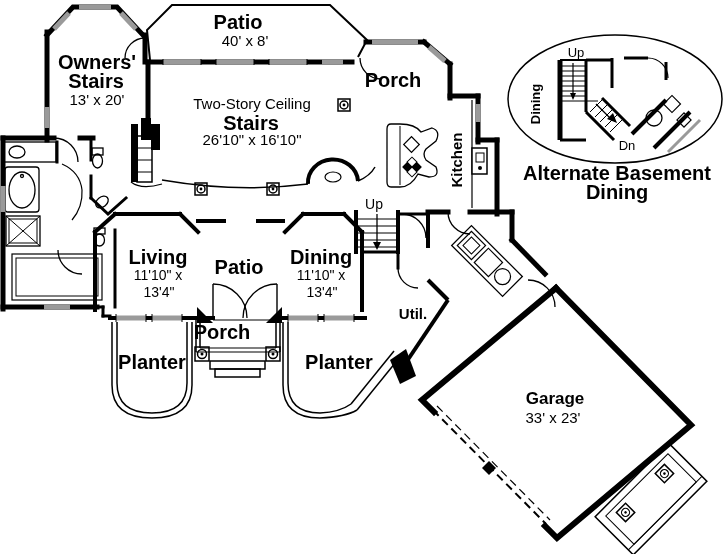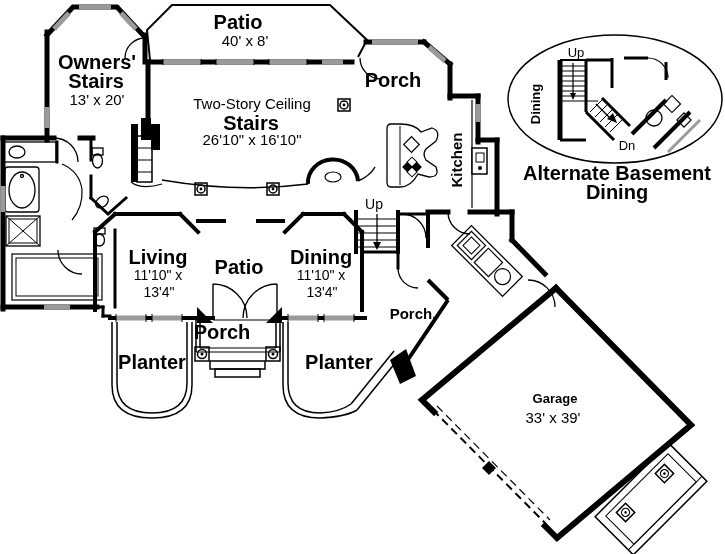--- a/index.html
+++ b/index.html
@@ -7,21 +7,21 @@
     position:relative;width:725px;height:554px;background:#fff;
     font-family:"Liberation Sans",sans-serif;color:#000;overflow:hidden;
   }
   .plan svg{position:absolute;left:0;top:0;}
   .lbl{
     position:absolute;transform:translate(-50%,-50%);
     white-space:nowrap;text-align:center;line-height:1.05;letter-spacing:0;
   }
   .vert{transform:translate(-50%,-50%) rotate(-90deg);}
   .b{font-weight:700;}
-  .s17{font-size:13px}.s16{font-size:20px}.s15{font-size:15px}
+  .s17{font-size:17px}.s16{font-size:20px}.s15{font-size:15px}
   .s14{font-size:14px}.s13{font-size:13px}
 </style>
 </head>
 <body>
 
 <div class="plan">
 
 <svg width="725" height="554" viewBox="0 0 725 554">
 
   <g fill="none" stroke="#000" stroke-width="2">
@@ -293,27 +293,27 @@
 <div class="lbl b s16" style="left:158px;top:257px">Living</div>
 <div class="lbl s14" style="left:158px;top:275px">11'10" x</div>
 <div class="lbl s14" style="left:159px;top:292px">13'4"</div>
 
 <div class="lbl b s16" style="left:239px;top:267px">Patio</div>
 
 <div class="lbl b s16" style="left:321px;top:257px">Dining</div>
 <div class="lbl s14" style="left:321px;top:275px">11'10" x</div>
 <div class="lbl s14" style="left:322px;top:292px">13'4"</div>
 
-<div class="lbl b s15" style="left:413px;top:314px">Porch.</div>
+<div class="lbl b s15" style="left:413px;top:314px">Util.</div>
 <div class="lbl b s16" style="left:222px;top:332px">Porch</div>
 <div class="lbl b s16" style="left:152px;top:362px">Planter</div>
 <div class="lbl b s16" style="left:339px;top:362px">Planter</div>
 
 <div class="lbl b s17" style="left:555px;top:399px">Garage</div>
-<div class="lbl s15" style="left:553px;top:418px">33' x 39'</div>
+<div class="lbl s15" style="left:553px;top:418px">33' x 23'</div>
 
 <div class="lbl s13" style="left:576px;top:53px">Up</div>
 <div class="lbl vert b s13" style="left:536px;top:104px">Dining</div>
 <div class="lbl s13" style="left:627px;top:146px">Dn</div>
 <div class="lbl b s16" style="left:617px;top:173px">Alternate Basement</div>
 <div class="lbl b s16" style="left:617px;top:192px">Dining</div>
 
 </div>
 
 </body></html>

